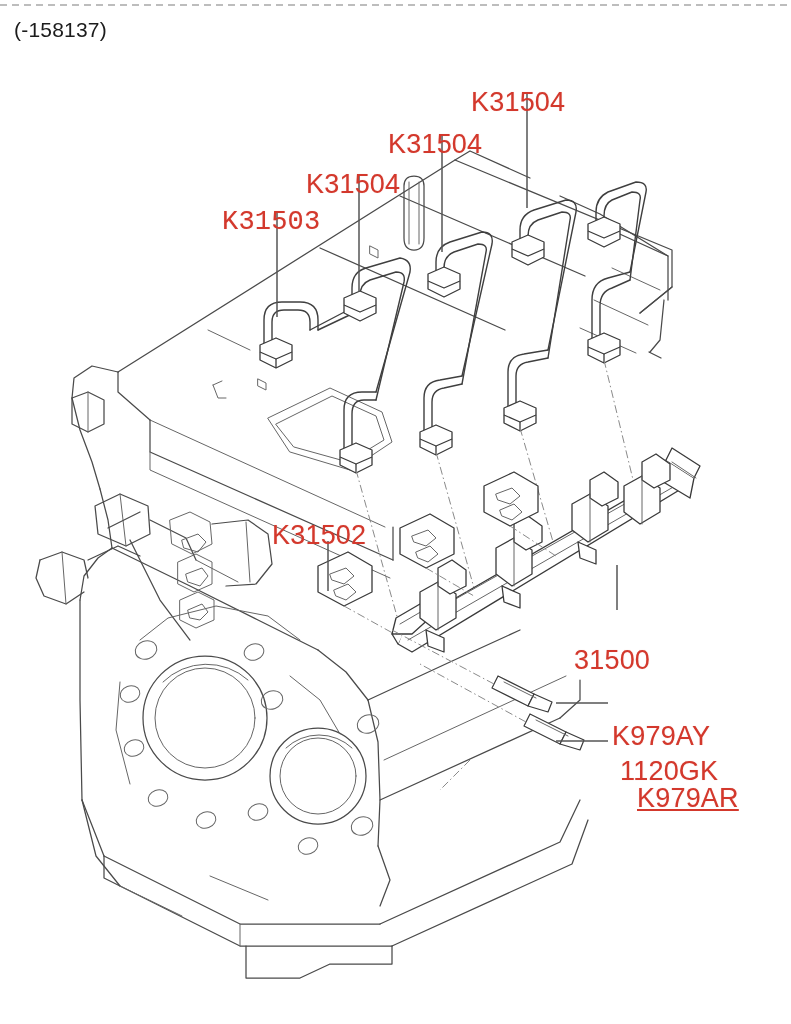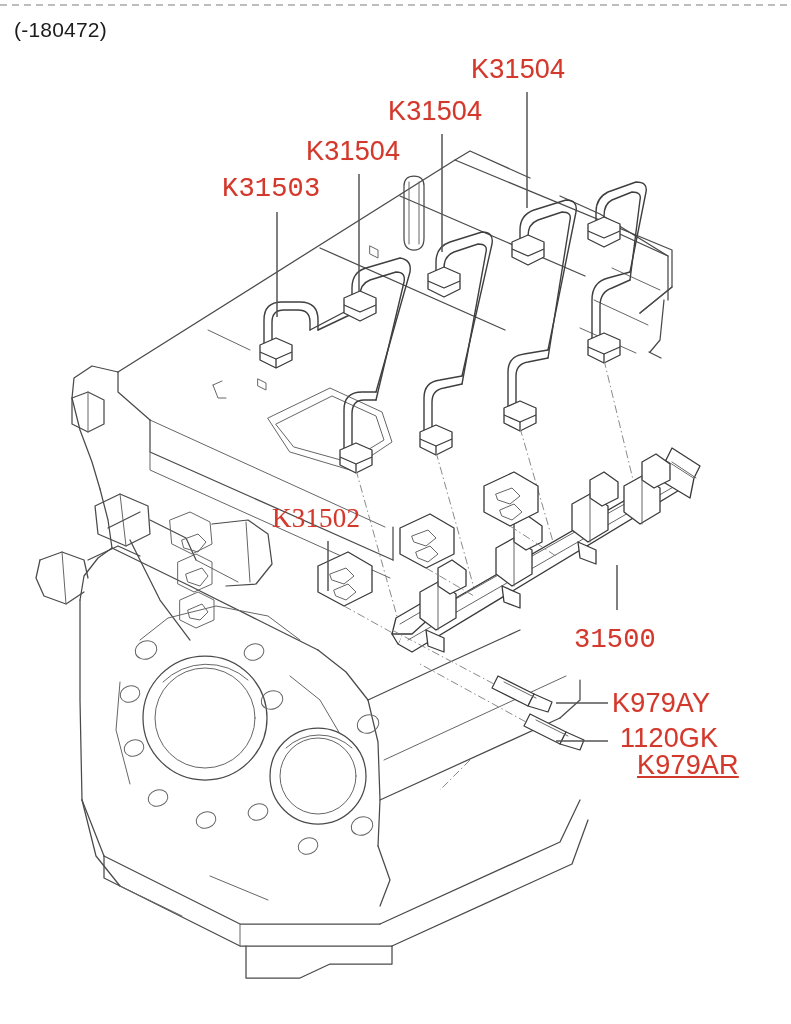--- a/index.html
+++ b/index.html
@@ -38,20 +38,21 @@
     white-space: nowrap;
   }
   .callout {
     position: absolute;
     font-size: 27px;
     line-height: 1.0;
     color: #d3382c;
     white-space: nowrap;
     letter-spacing: 0.2px;
     text-shadow: 0 0 1px rgba(211,56,44,0.25);
+    margin-top: 33px;
   }
   .lineart {
     fill: none;
     stroke: #4a4a4a;
     stroke-width: 1.25;
     stroke-linecap: round;
     stroke-linejoin: round;
   }
   .lineart-thin {
     fill: none;
@@ -404,33 +405,33 @@
       <path class="leader" d="M359 174 L359 292"></path>
       <path class="leader" d="M442 134 L442 252"></path>
       <path class="leader" d="M527 92 L527 208"></path>
       <path class="leader" d="M328 541 L328 591"></path>
       <path class="leader" d="M617 610 L617 565"></path>
       <path class="leader" d="M608 703 L556 703"></path>
       <path class="leader" d="M608 741 L556 741"></path>
     </g>
   </svg>
 
-  <div class="hdr-note">(-180472)</div>
+  <div class="hdr-note">(-158137)</div>
 
   <div class="callout" style="left:222px; top:176px;font-family:Liberation Mono, monospace;">K31503</div>
 
   <div class="callout" style="left:306px; top:138px;">K31504</div>
 
   <div class="callout" style="left:388px; top:98px;">K31504</div>
 
   <div class="callout" style="left:471px; top:56px;">K31504</div>
 
-  <div class="callout" style="left:272px; top:505px;font-family:Liberation Serif, serif;">K31502</div>
-
-  <div class="callout" style="left:574px; top:627px;font-family:Liberation Mono, monospace;">31500</div>
+  <div class="callout" style="left:272px; top:489px;">K31502</div>
+
+  <div class="callout" style="left:574px; top:614px;">31500</div>
 
   <div class="callout" style="left:612px; top:690px;">K979AY</div>
 
   <div class="callout" style="left:620px; top:725px;">1120GK</div>
 
   <div class="callout" style="left:637px; top:752px;text-decoration:underline;">K979AR</div>
 
 </div>
 
 </body></html>

